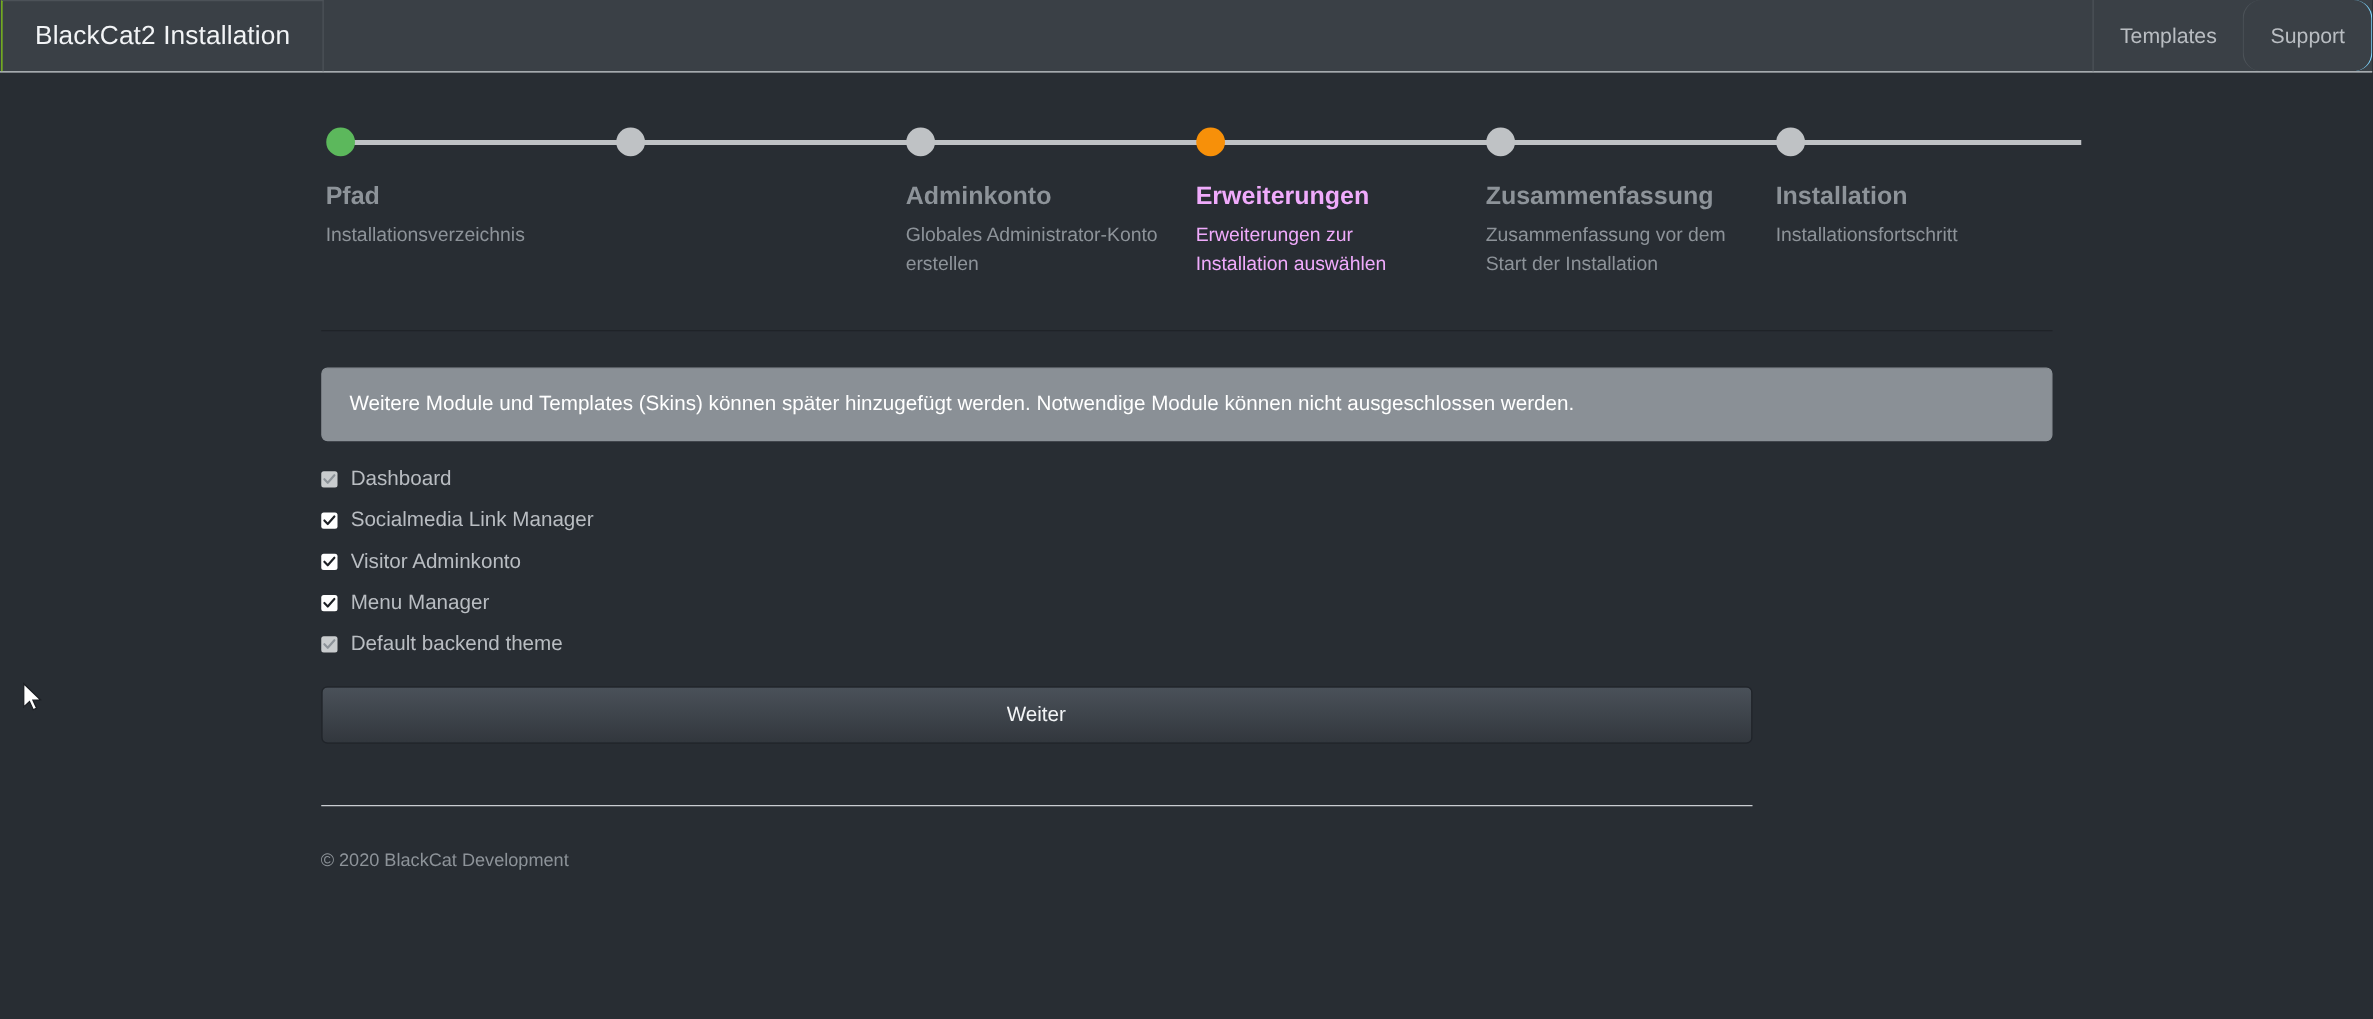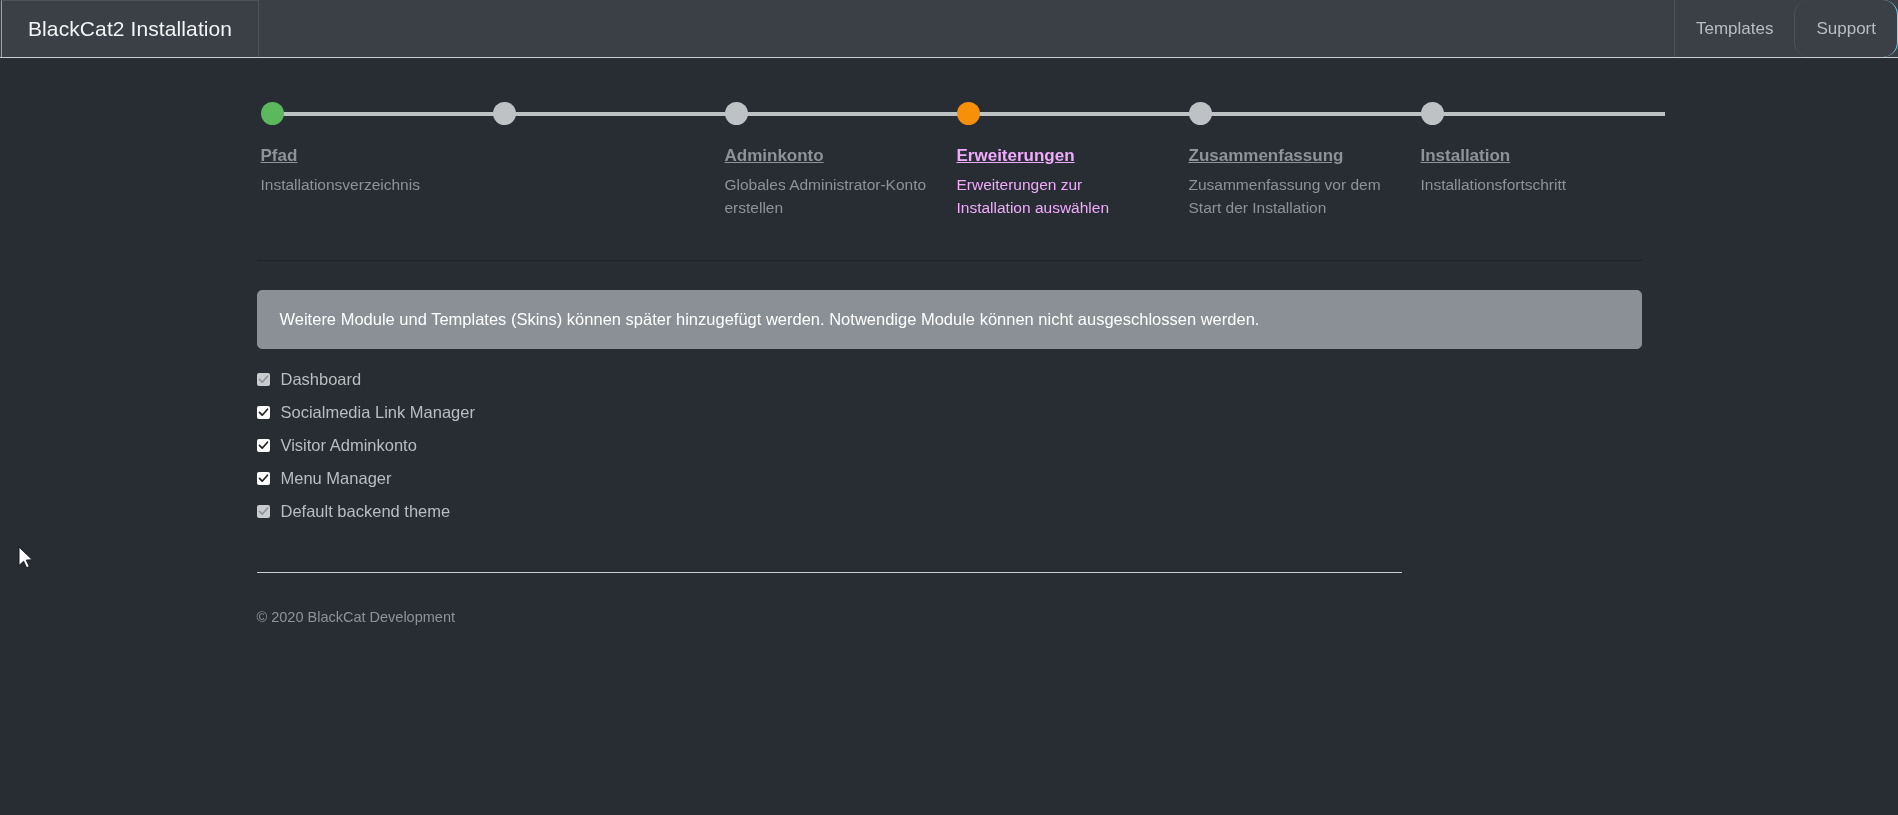--- a/index.html
+++ b/index.html
@@ -91,26 +91,25 @@
     width: 23px;
     height: 23px;
     border-radius: 50%;
     background: #bfc2c5;
     z-index: 2;
   }
   .step-dot.done { background: #5cb85c; }
   .step-dot.active { background: #f79009; }
   .step-body { padding-top: 20px; padding-right: 28px; }
   .step-title {
-    font-size: 17px;
+    font-size: 20px;
     font-weight: 700;
     color: #8d9399;
     line-height: 1.28;
     margin: 0 0 6px 0;
-    text-decoration: underline;
   }
   .step-desc {
     font-size: 15.5px;
     font-weight: 400;
     color: #8d9399;
     line-height: 1.52;
     margin: 0;
   }
   .step.is-active .step-title,
   .step.is-active .step-desc { color: #f0abfc; }
@@ -324,20 +323,21 @@
       <span class="cbox disabled">
         <svg width="11" height="11" viewBox="0 0 11 11">
           <path class="chk" d="M1.5 5.4 L4.2 8.2 L9.5 2.2" fill="none" stroke-width="1.7" stroke-linecap="round" stroke-linejoin="round"></path>
         </svg>
       </span>
       <span class="mod-label">Default backend theme</span>
     </li>
 
   </ul>
 
+  <button class="btn-next">Weiter</button>
 
   <hr class="footrule">
   <p class="copyright">© 2020 BlackCat Development</p>
 
 </div>
 
 <svg class="cursor" width="20" height="28" viewBox="0 0 20 28">
   <path d="M5 3 L5 21.5 L9.6 17.2 L12.6 23.8 L15.3 22.5 L12.3 16.1 L18.3 15.8 Z" fill="#ffffff" stroke="#1b1e23" stroke-width="1"></path>
 </svg>
 

